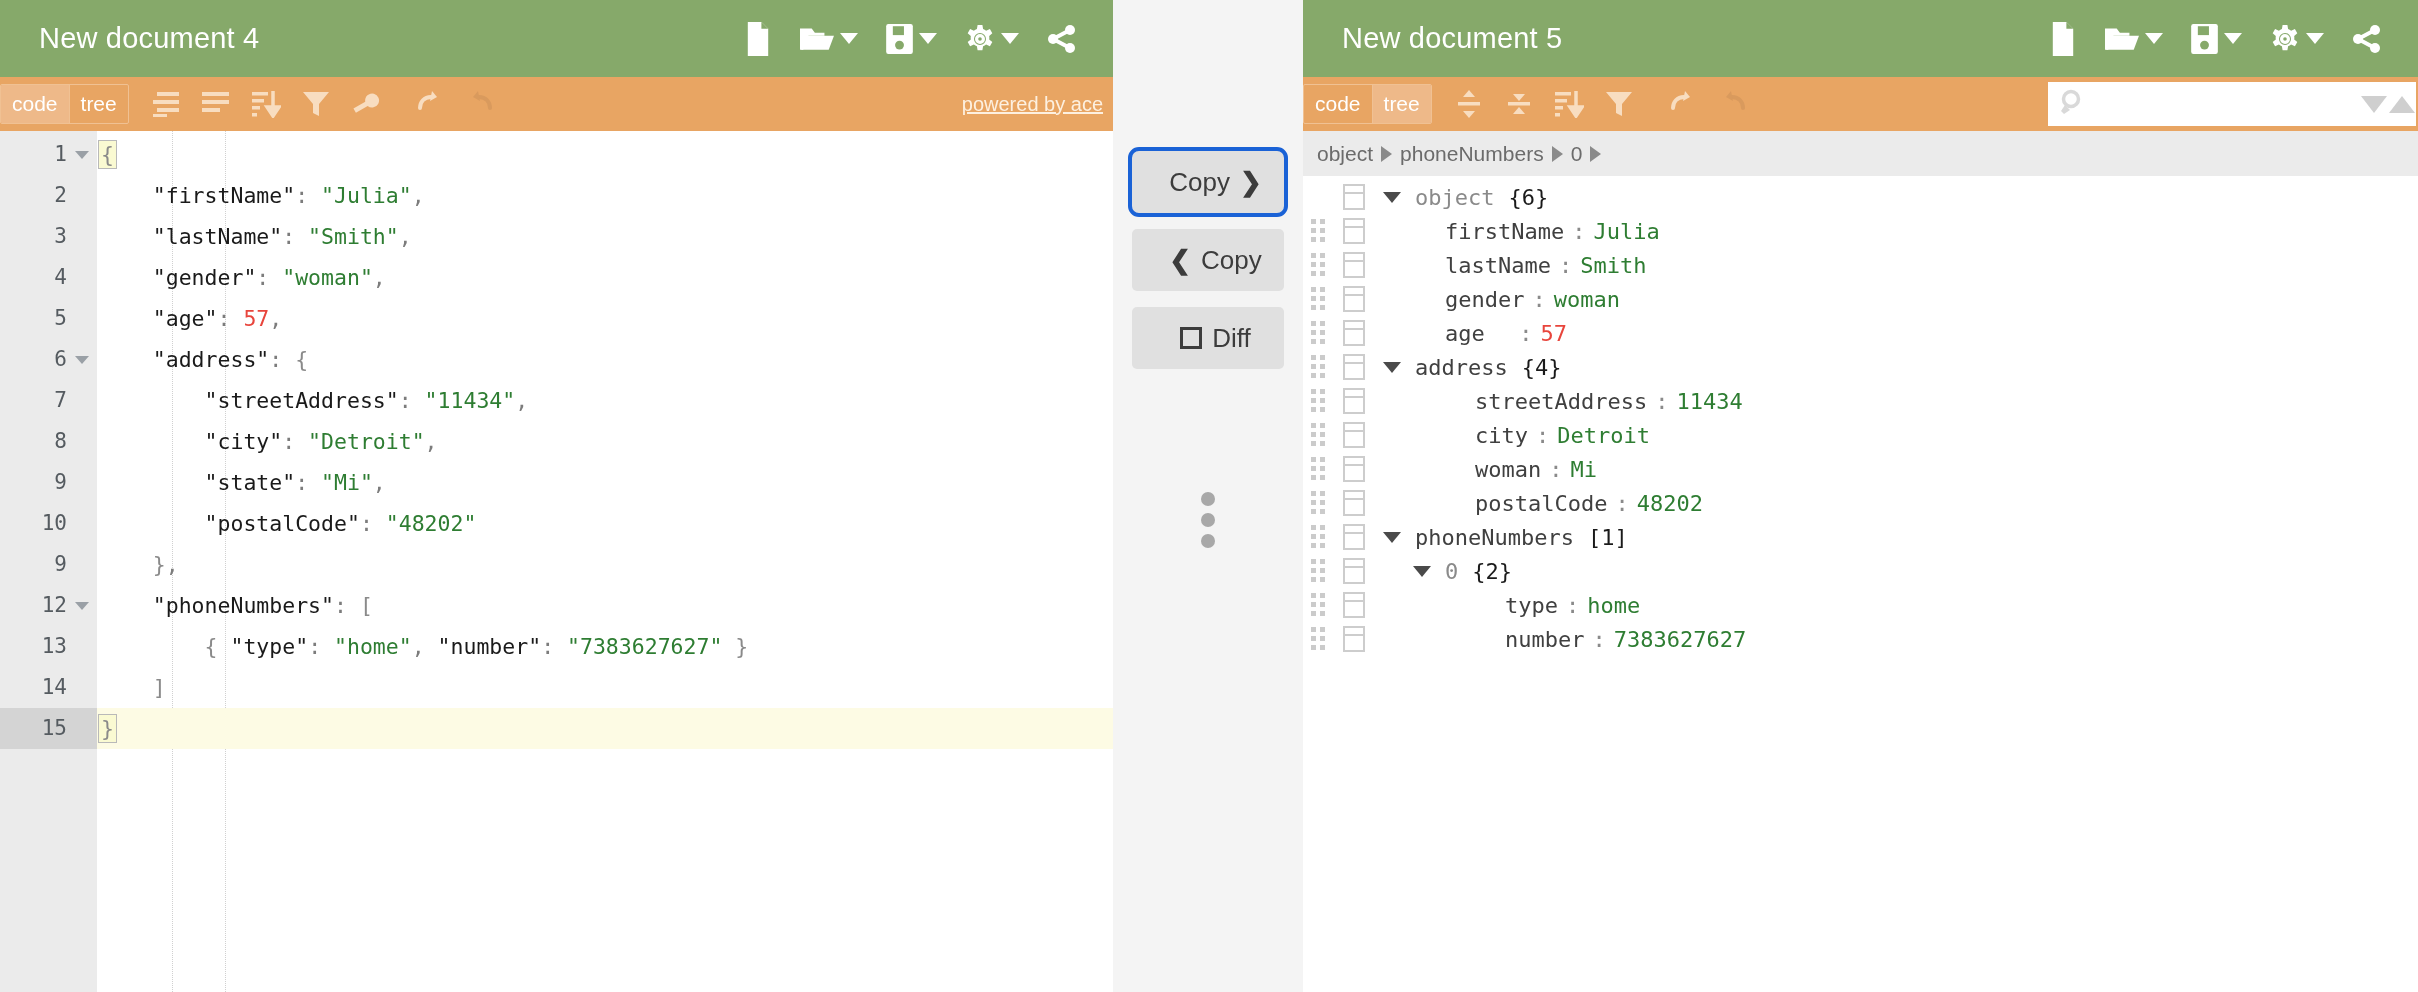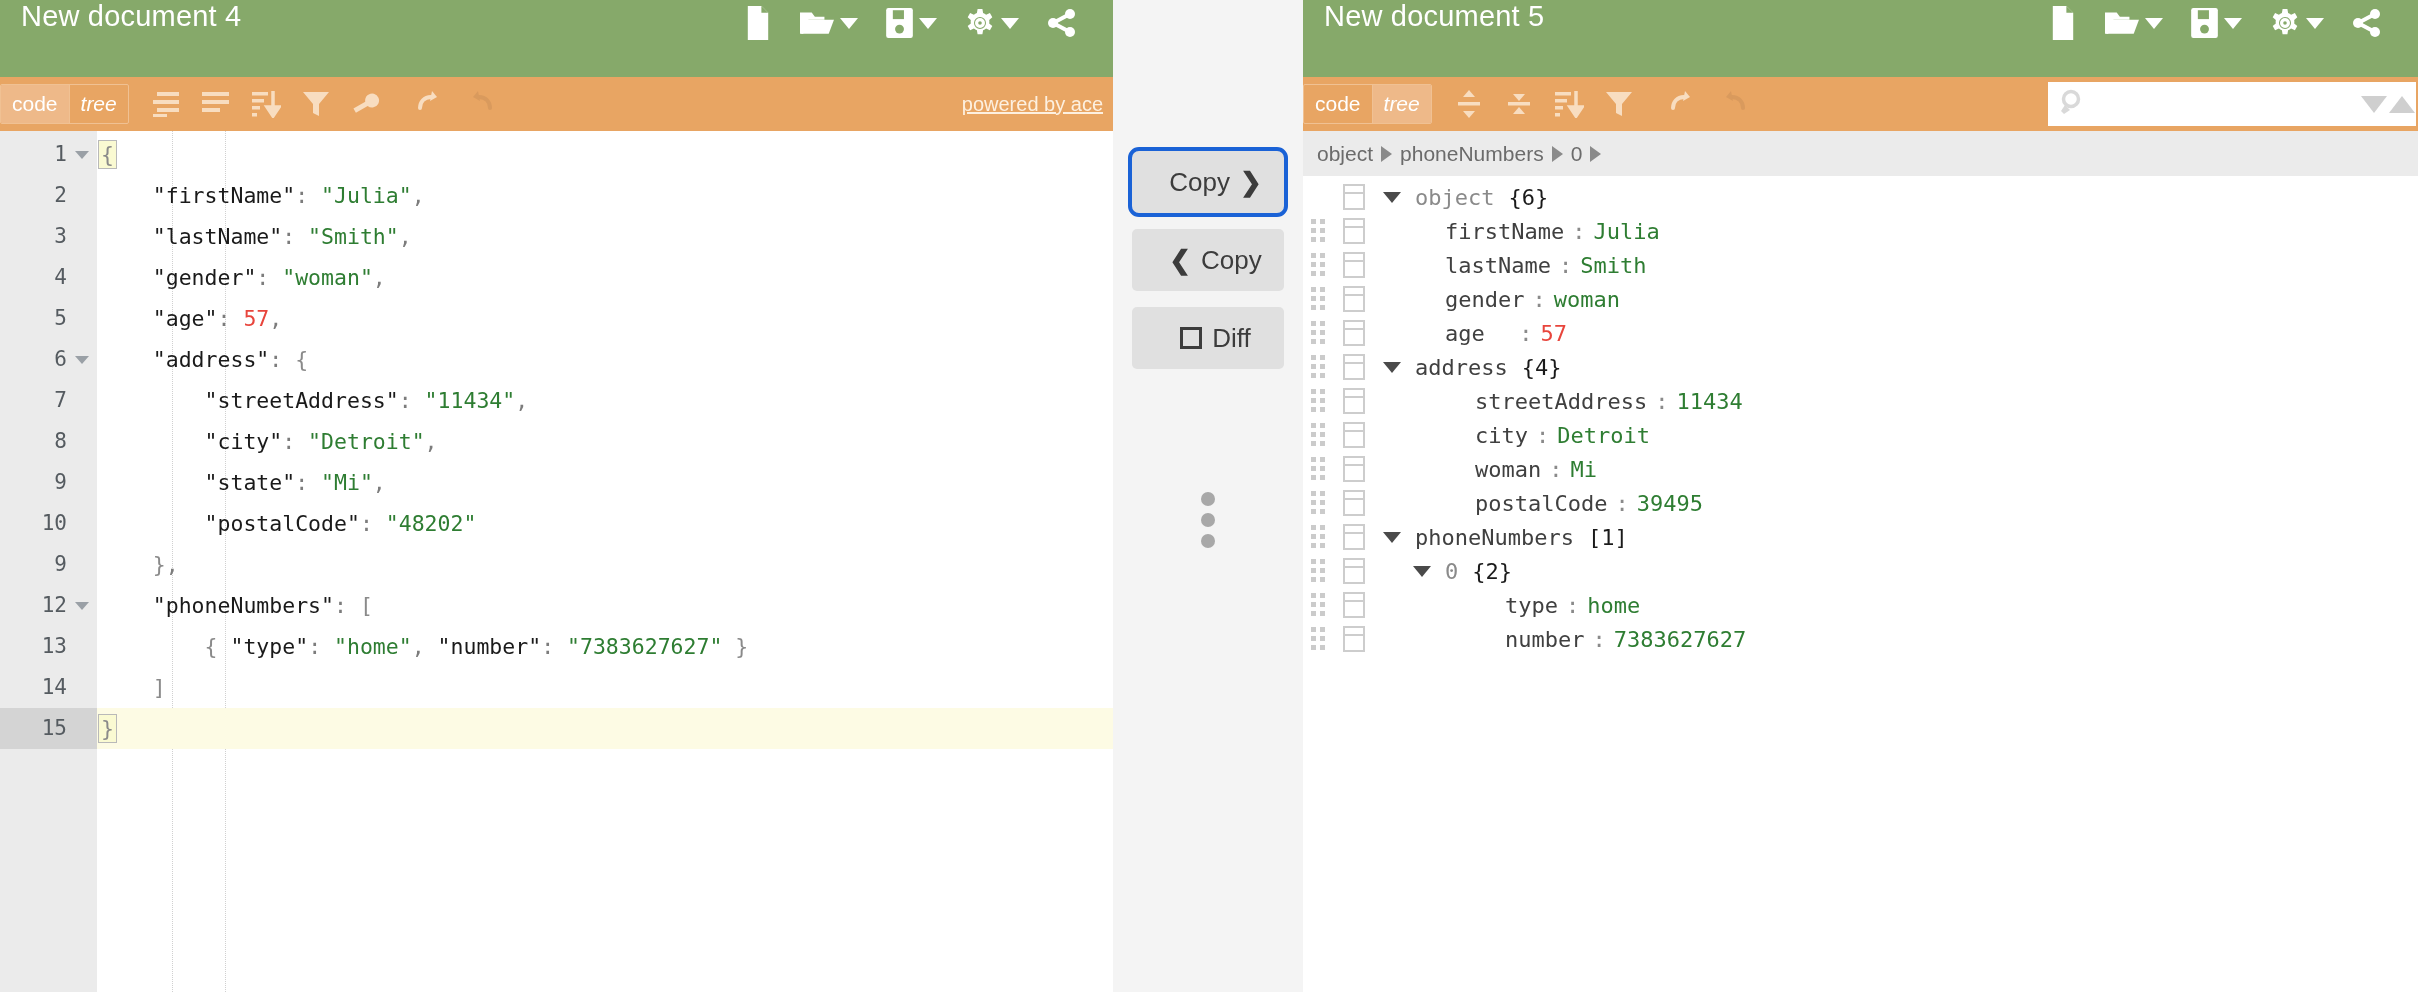--- a/index.html
+++ b/index.html
@@ -24,22 +24,22 @@
     overflow: hidden;
   }
   .pane-left  { width: 1113px; }
   .pane-right { width: 1115px; }
 
   
   .menu-bar {
     height: 77px;
     background: #86a96a;
     display: flex;
-    align-items: flex-start;
-    padding: 0 22px 0 21px;
+    align-items: center;
+    padding: 0 22px 0 39px;
     flex: 0 0 auto;
   }
   .doc-title {
     color: #ffffff;
     font-size: 29px;
     letter-spacing: .2px;
     white-space: nowrap;
   }
   .menu-icons {
     margin-left: auto;
@@ -85,21 +85,21 @@
     font-size: 21px;
     padding: 0 11px;
     display: flex;
     align-items: center;
     cursor: pointer;
     background: transparent;
     border: none;
     font-family: "Liberation Sans", sans-serif;
     border-right: 1px solid #f0c193;
   }
-  .mode-btn:last-child { border-right: none; font-style: italic; }
+  .mode-btn:last-child { border-right: none; }
   .mode-btn.active { background: #eeb989; }
 
   .tool-icon {
     width: 46px; height: 42px;
     display: flex;
     align-items: center;
     justify-content: center;
     cursor: pointer;
     margin-right: 4px;
   }
@@ -865,21 +865,21 @@
             <i></i>
             <i></i>
             <i></i>
           </div>
           <div class="ctxbtn"></div>
           <div class="spacer" style="width: 60px;"></div>
           <div class="expander none"></div>
           <div class="spacer" style="width: 10px;"></div>
           <span class="tkey">postalCode</span>
           <span class="tsep">:</span>
-          <span class="tval">39495</span>
+          <span class="tval">48202</span>
         </div>
         <div class="trow">
           <div class="handle">
             <i></i>
             <i></i>
             <i></i>
             <i></i>
             <i></i>
             <i></i>
           </div>

